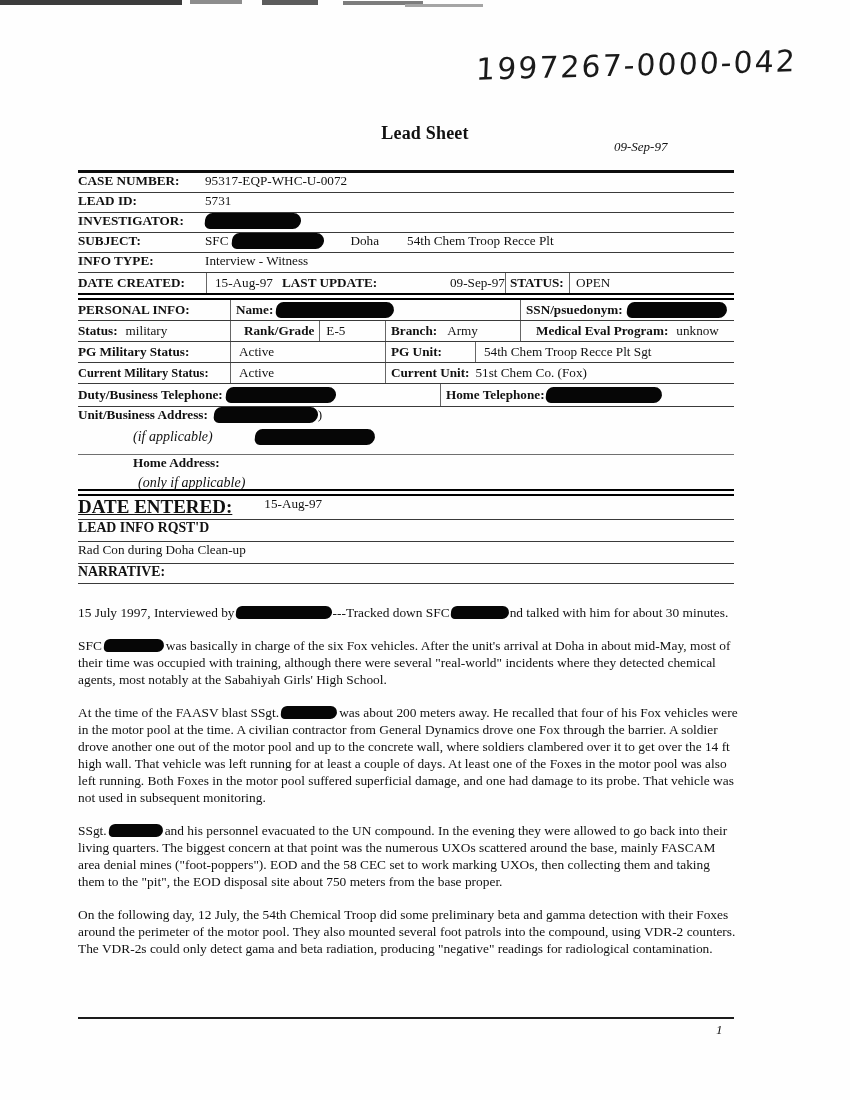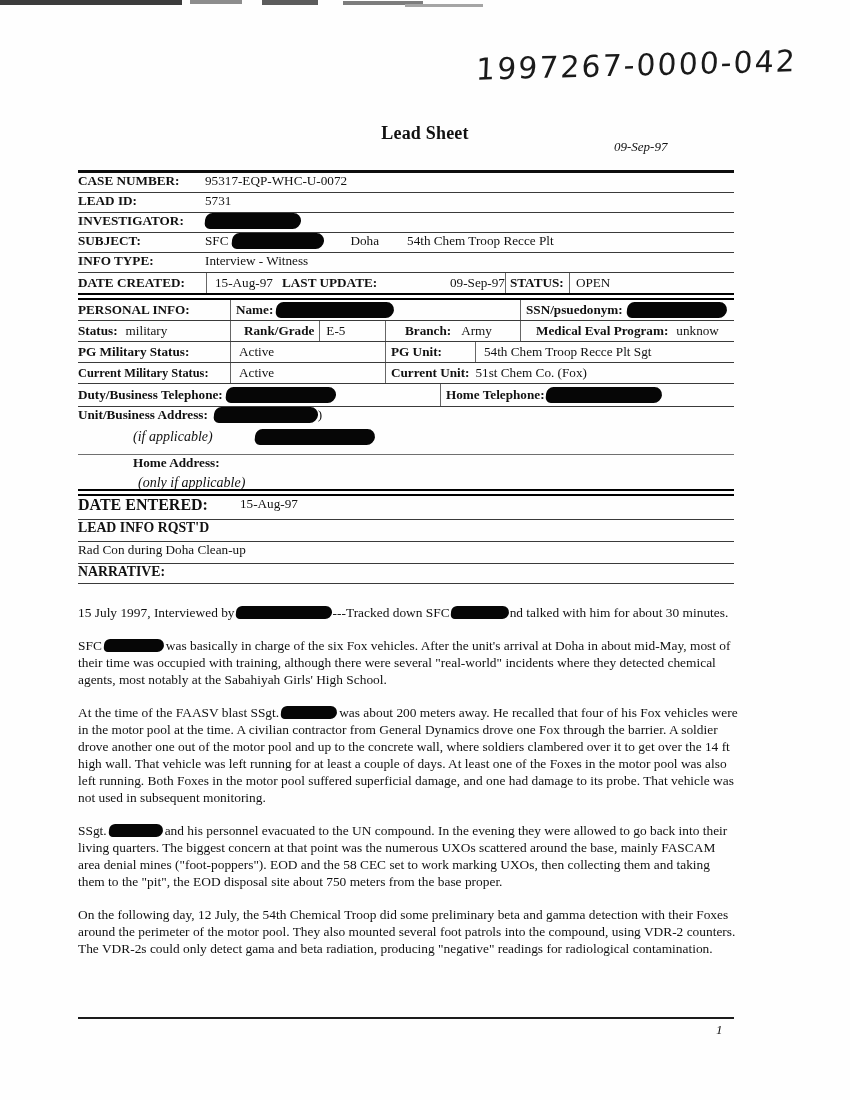--- a/index.html
+++ b/index.html
@@ -130,21 +130,21 @@
 
     <div class="frow h21">
       <span class="cell" style="flex:0 0 152px;">
         <span class="lbl">Status:</span>
         <span style="margin-left:8px;">military</span>
       </span>
       <span class="cell vl" style="flex:0 0 155px;padding-left:13px;">
         <span class="lbl">Rank/Grade</span>
         <span class="vl" style="margin-left:5px;padding-left:6px;align-self:stretch;display:flex;align-items:center;">E-5</span>
       </span>
-      <span class="cell vl" style="flex:0 0 135px;padding-left:19px;">
+      <span class="cell vl" style="flex:0 0 135px;padding-left:5px;">
         <span class="lbl">Branch:</span>
         <span style="margin-left:10px;">Army</span>
       </span>
       <span class="cell vl" style="flex:1;padding-left:15px;">
         <span class="lbl">Medical Eval Program:</span>
         <span style="margin-left:8px;">unknow</span>
       </span>
     </div>
 
     <div class="frow h21">
@@ -201,21 +201,21 @@
       <span class="lbl" style="margin-left:55px;">Home Address:</span>
     </div>
 
     <div class="frow h13 noline">
       <span class="small-ital" style="margin-left:60px;">(only if applicable)</span>
     </div>
 
     <div class="thicksep"></div>
 
     <div class="frow h24">
-      <span class="lbl" style="font-size:16px;">DATE ENTERED:</span>
+      <span class="lbl" style="font-size:19px;text-decoration:underline;">DATE ENTERED:</span>
       <span style="margin-left:32px;">15-Aug-97</span>
     </div>
 
     <div class="frow h22">
       <span class="lbl" style="font-size:13.8px;">LEAD INFO RQST'D</span>
     </div>
 
     <div class="frow h22">
       <span>Rad Con during Doha Clean-up</span>
     </div>

